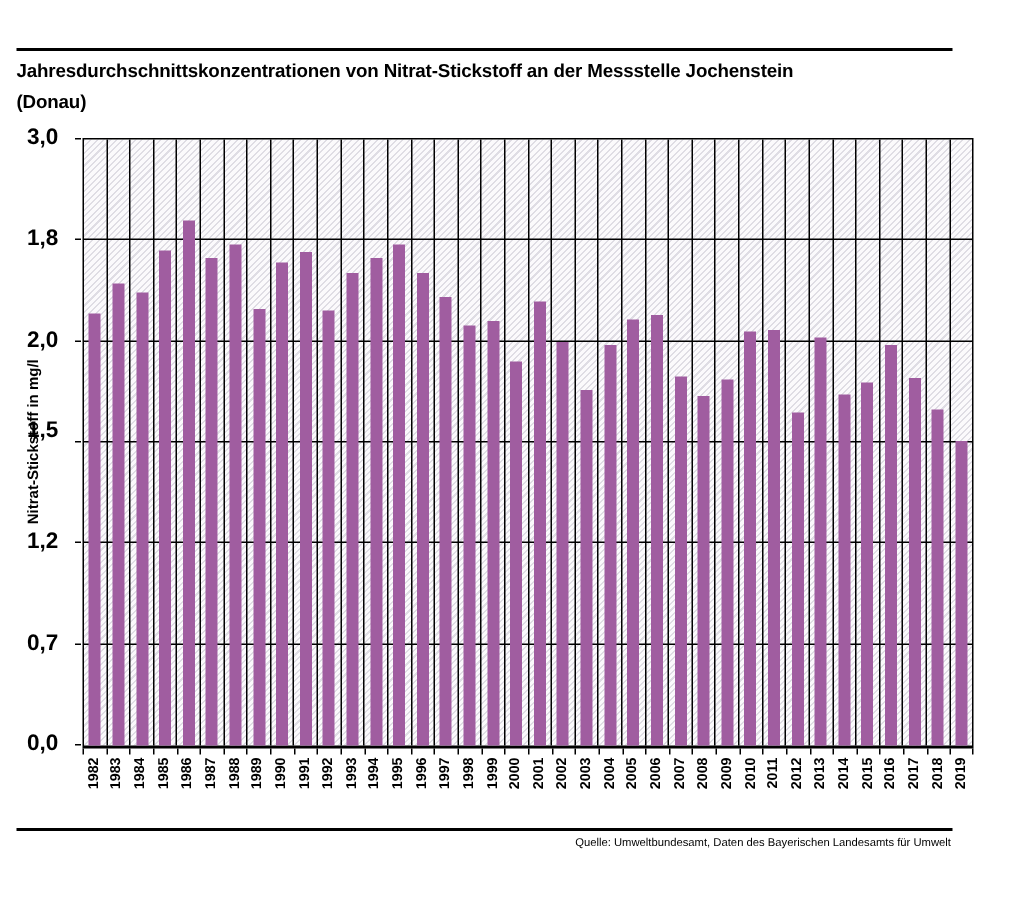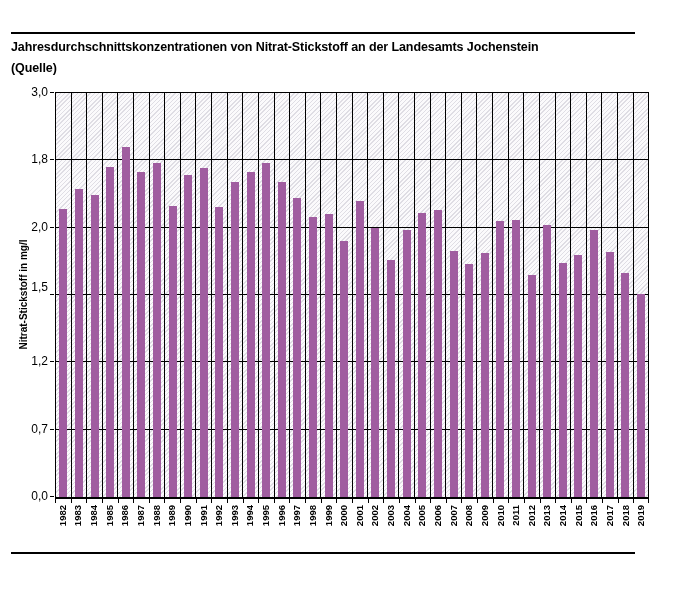--- a/index.html
+++ b/index.html
@@ -16,43 +16,43 @@
     position:absolute;left:55px;top:92px;width:594px;height:407px;
     box-sizing:border-box;border:1px solid #000;border-bottom-width:2px;
     background-color:#fbfafc;
     background-image:repeating-linear-gradient(135deg,#dfdde4 0px,#dfdde4 1px,transparent 1px,transparent 3px);
   }
   .hgrid{position:absolute;left:0;width:100%;height:1px;background:#000;z-index:1;}
   .cells{position:absolute;inset:0;display:flex;z-index:2;}
   .cell{flex:1 1 0;position:relative;border-right:1px solid #000;}
   .cell:last-child{border-right:none;}
   .bar{position:absolute;bottom:0;left:50%;transform:translateX(-50%);width:8px;}
-  .ylab{position:absolute;left:18px;width:30px;text-align:right;
-    font-size:12px;font-weight:normal;line-height:12px;}
+  .ylab{position:absolute;left:18px;width:30px;
+    font-size:15px;font-weight:bold;line-height:12px;}
   .ytick{position:absolute;width:4px;height:1px;background:#000;left:50px;}
   .xtick{position:absolute;width:1px;height:4px;background:#000;top:499px;}
   .xlab{position:absolute;width:34px;height:10px;font-size:9.5px;font-weight:bold;
     line-height:10px;text-align:right;transform:rotate(-90deg);white-space:nowrap;}
   .yaxis-title{
     position:absolute;left:-42px;top:289px;width:130px;text-align:center;
     font-size:10px;font-weight:bold;transform:rotate(-90deg);transform-origin:center;
     white-space:nowrap;
   }
   .source{position:absolute;top:557px;right:51px;font-size:7.5px;color:#000;}
 </style>
 </head>
 <body>
 
 <div class="page">
 
   <div class="rule top"></div>
 
   <div class="title">
-    <div>Jahresdurchschnittskonzentrationen von Nitrat-Stickstoff an der Landesamts Jochenstein</div>
-    <div>(Quelle)</div>
+    <div>Jahresdurchschnittskonzentrationen von Nitrat-Stickstoff an der Messstelle Jochenstein</div>
+    <div>(Donau)</div>
   </div>
 
   <div class="yaxis-title">Nitrat-Stickstoff in mg/l</div>
 
   <div class="plot">
     <div class="cells" id="cells">
         <div class="cell">
           <div class="bar" style="height: 71.3333%; background: rgb(160, 93, 160);"></div>
         </div>
         <div class="cell">
@@ -269,14 +269,15 @@
       <div class="xlab" style="left: 530.395px; top: 517px;">2013</div>
       <div class="xlab" style="left: 546.026px; top: 517px;">2014</div>
       <div class="xlab" style="left: 561.658px; top: 517px;">2015</div>
       <div class="xlab" style="left: 577.289px; top: 517px;">2016</div>
       <div class="xlab" style="left: 592.921px; top: 517px;">2017</div>
       <div class="xlab" style="left: 608.553px; top: 517px;">2018</div>
       <div class="xlab" style="left: 624.184px; top: 517px;">2019</div>
     </div>
 
   <div class="rule bottom"></div>
+  <div class="source">Quelle: Umweltbundesamt, Daten des Bayerischen Landesamts für Umwelt</div>
 
 </div>
 
 </body></html>

